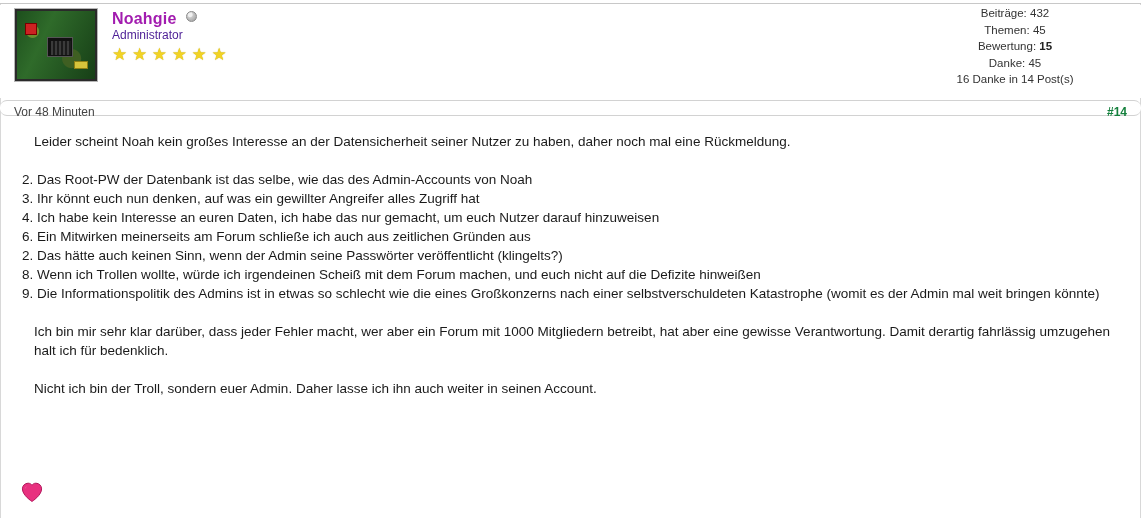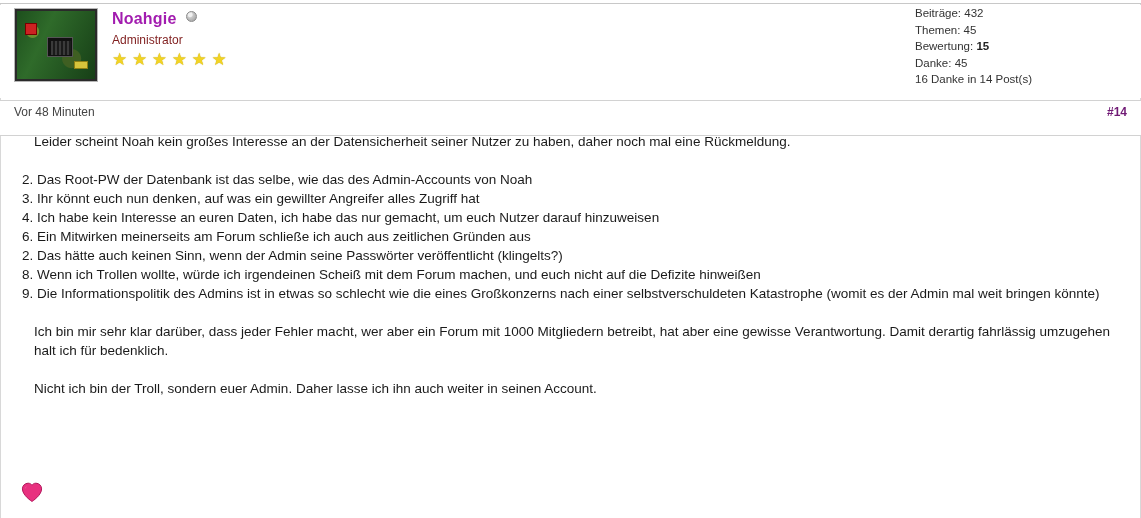--- a/index.html
+++ b/index.html
@@ -118,23 +118,22 @@
     vertical-align: 2px;
     margin-left: 6px;
     width: 11px;
     height: 11px;
     border-radius: 50%;
     background: radial-gradient(circle at 35% 30%, #f0f0f0 0 2px, #c9c9c9 3px, #9a9a9a 100%);
     border: 1px solid #8a8a8a;
   }
 
   .author-rank {
-    margin-top: 5px;
     font-size: 12px;
-    color: #7f1d1d;
+    color: #4c1d95;
   }
 
   .stars {
     margin-top: 4px;
     line-height: 1;
     white-space: nowrap;
   }
   .star {
     display: inline-block;
     font-size: 17px;
@@ -145,50 +144,51 @@
 
   
   .author-stats {
     position: absolute;
     right: 26px;
     top: 0px;
     width: 200px;
     font-size: 11.5px;
     color: #333333;
     line-height: 16.5px;
-    text-align: left;
+    text-align: center;
   }
   .author-stats div { white-space: nowrap; }
   .stat-strong { font-weight: bold; color: #222; }
 
   
   .post-bar {
     position: absolute;
     top: 100px;
     left: 0;
     width: 1141px;
-    height: 36px;
+    height: 16px;
     border-top: 1px solid #d2d2d2;
     border-bottom: 1px solid #d2d2d2;
     background: #ffffff;
+    border-radius: 7px;
   }
   .post-date {
     position: absolute;
     left: 14px;
     top: 4px;
     font-size: 12px;
     color: #444444;
   }
   .post-number {
     position: absolute;
     right: 14px;
     top: 4px;
     font-size: 12px;
     font-weight: bold;
-    color: #701a75;
+    color: #15803d;
     text-decoration: none;
   }
 
   
   .post-body {
     position: absolute;
     top: 132px;
     left: 22px;
     width: 1098px;
     font-size: 13.5px;

